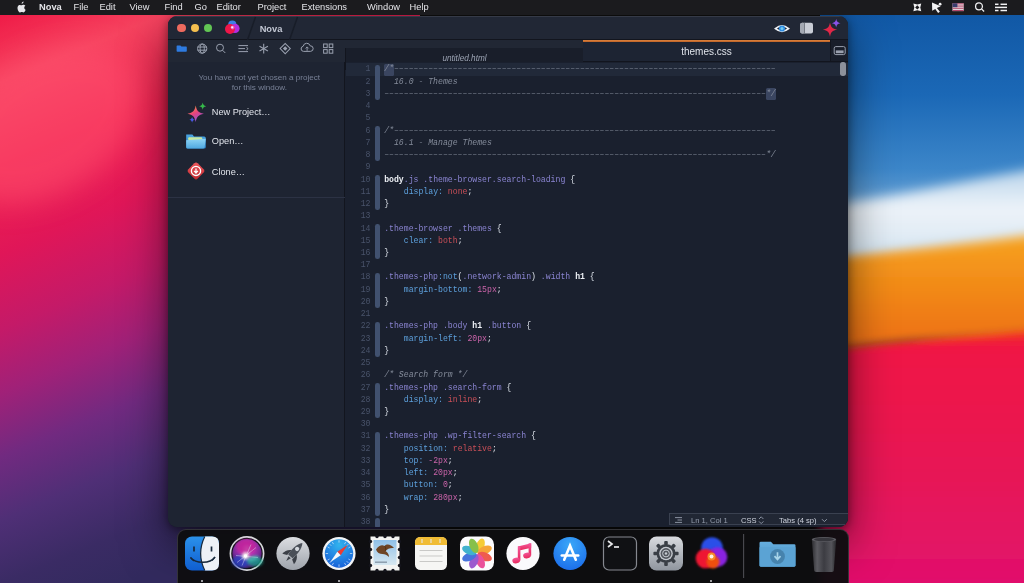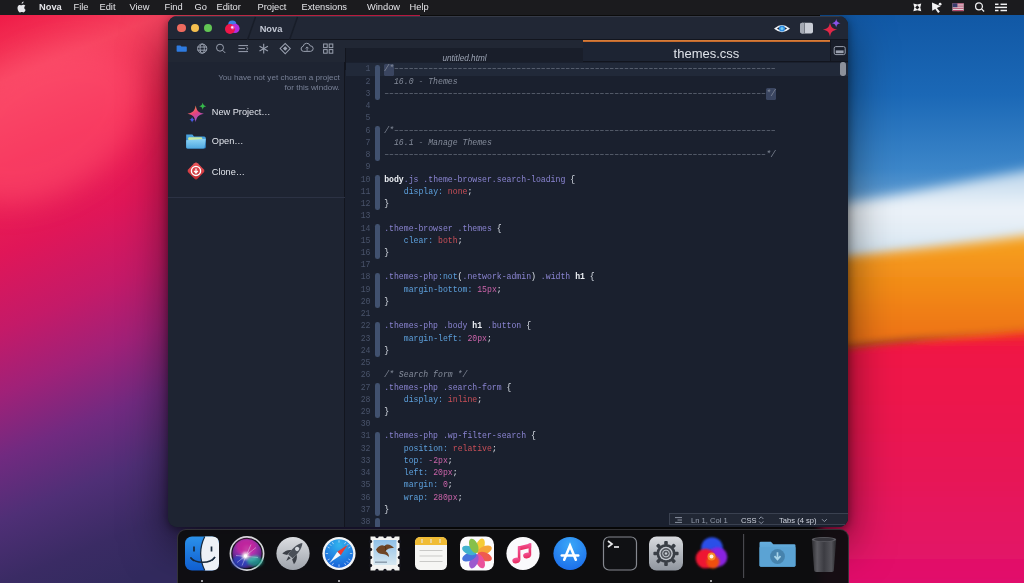--- a/index.html
+++ b/index.html
@@ -15,27 +15,27 @@
          box-shadow:0 18px 45px rgba(0,0,0,.55), 0 2px 10px rgba(0,0,0,.45); }
   #titlebar { position:absolute; left:0; top:0; width:680.4px; height:24px; background:#212735;
               border-bottom:1px solid #12151e; box-shadow:inset 0 1px 0 rgba(255,255,255,.09); }
   .tl { position:absolute; top:8.3px; width:8.2px; height:8.2px; border-radius:50%; }
   #tabrow { position:absolute; left:0; top:24px; width:680.4px; height:22.4px; background:#212734; }
   #tab1 { position:absolute; left:177.2px; top:8px; width:238px; height:22.4px; background:#191e2a;
           border-left:1px solid #12151e; border-bottom:1px solid #12151e; }
   #tab1 span { display:block; text-align:center; font-size:8.2px; font-style:italic; color:#9aa2b2; margin-top:6.4px; }
   #tab2 { position:absolute; left:415.2px; top:0; width:247px; height:22.4px; background:#1d2433; border-bottom:1px solid #12151e;}
   #tab2 .ob { position:absolute; left:0; top:0; width:247px; height:2.6px; background:linear-gradient(#dd8440,#bd6226); }
-  #tab2 span { display:block; text-align:center; font-size:13px; color:#dfe3ea; margin-top:6.4px; }
+  #tab2 span { display:block; text-align:center; font-size:10px; color:#dfe3ea; margin-top:6.4px; }
   #tabR { position:absolute; left:662.2px; top:0; width:18.2px; height:22.4px; background:#191e2a;
           border-left:1px solid #12151e; border-bottom:1px solid #12151e; }
   
   #sidebar { position:absolute; left:0; top:46.4px; width:177.2px; height:465px; background:#1e2432;
              border-right:1px solid #12151e; }
-  #sidebar .msg { position:absolute; left:0; top:11px; width:172px; text-align:right; font-size:8.1px;
+  #sidebar .msg { position:absolute; left:0; top:11px; width:172px; text-align:center; font-size:8.1px;
                   line-height:9.7px; color:#788096;padding-left:11px; }
   #sidebar .item { position:absolute; left:44px; font-size:9.2px; color:#e2e5ec; }
   #sidebar .sep { position:absolute; left:0; top:135px; width:177px; height:1px; background:#2c3244; }
   
   #editor { position:absolute; left:178.2px; top:46.4px; width:502.2px; height:465px; background:#1a202e; }
   #curline { position:absolute; left:0; top:1.48px; z-index:0; width:502.2px; height:12.24px; background:#212939; }
   pre { font-family:"Liberation Mono", monospace; font-size:8.16px; line-height:12.24px; }
   #gutter { position:absolute; left:0; top:1.48px; width:24.5px; text-align:right; color:#49536a; }
   #code { position:absolute; left:38.2px; top:1.48px; color:#dde2ea; z-index:1; }
   .bar { position:absolute; left:29.2px; width:4.6px; border-radius:2.3px; background:#41516f; }
@@ -385,21 +385,21 @@
 
 <span class="c">/* Search form */</span>
 <span class="s">.themes-php .search-form</span> <span class="w">{</span>
     <span class="p">display:</span> <span class="r">inline</span><span class="w">;</span>
 <span class="w">}</span>
 
 <span class="s">.themes-php .wp-filter-search</span> <span class="w">{</span>
     <span class="p">position:</span> <span class="r">relative</span><span class="w">;</span>
     <span class="p">top:</span> <span class="n">-2px</span><span class="w">;</span>
     <span class="p">left:</span> <span class="n">20px</span><span class="w">;</span>
-    <span class="p">margin:</span> <span class="n">0</span><span class="w">;</span>
+    <span class="p">button:</span> <span class="n">0</span><span class="w">;</span>
     <span class="p">wrap:</span> <span class="n">280px</span><span class="w">;</span>
 <span class="w">}</span>
 </pre>
     <div class="mb" style="left:38.2px;top:1.6px;width:10.2px;height:12px;"></div>
     <div class="mb" style="left:420.1px;top:26.1px;width:10.2px;height:12px;"></div>
     <div class="bar" style="top:3.10px;height:34.48px;"></div>
     <div class="bar" style="top:64.30px;height:34.48px;"></div>
     <div class="bar" style="top:113.26px;height:34.48px;"></div>
     <div class="bar" style="top:162.22px;height:34.48px;"></div>
     <div class="bar" style="top:211.18px;height:34.48px;"></div>

